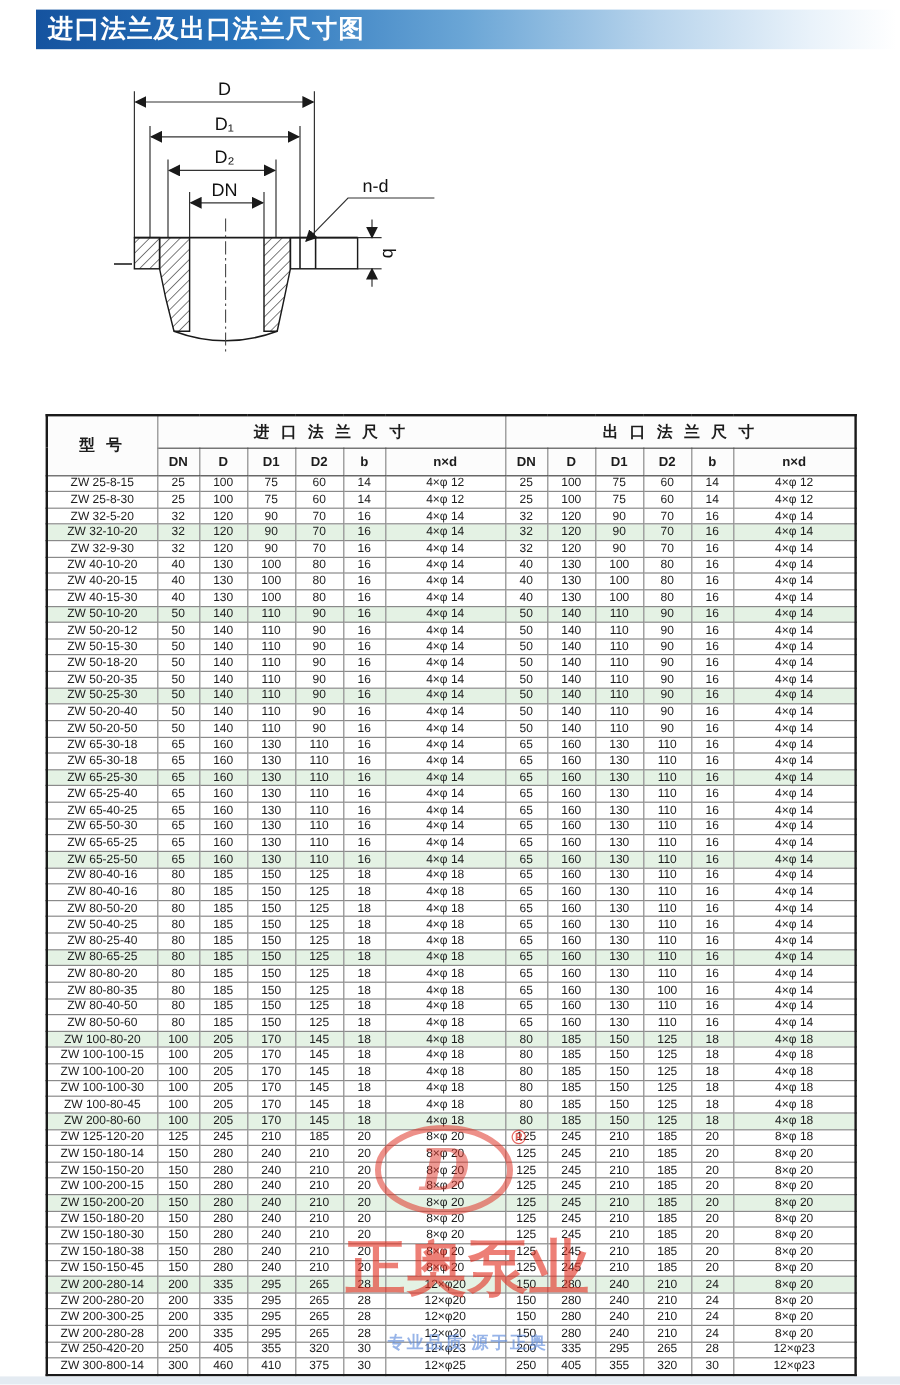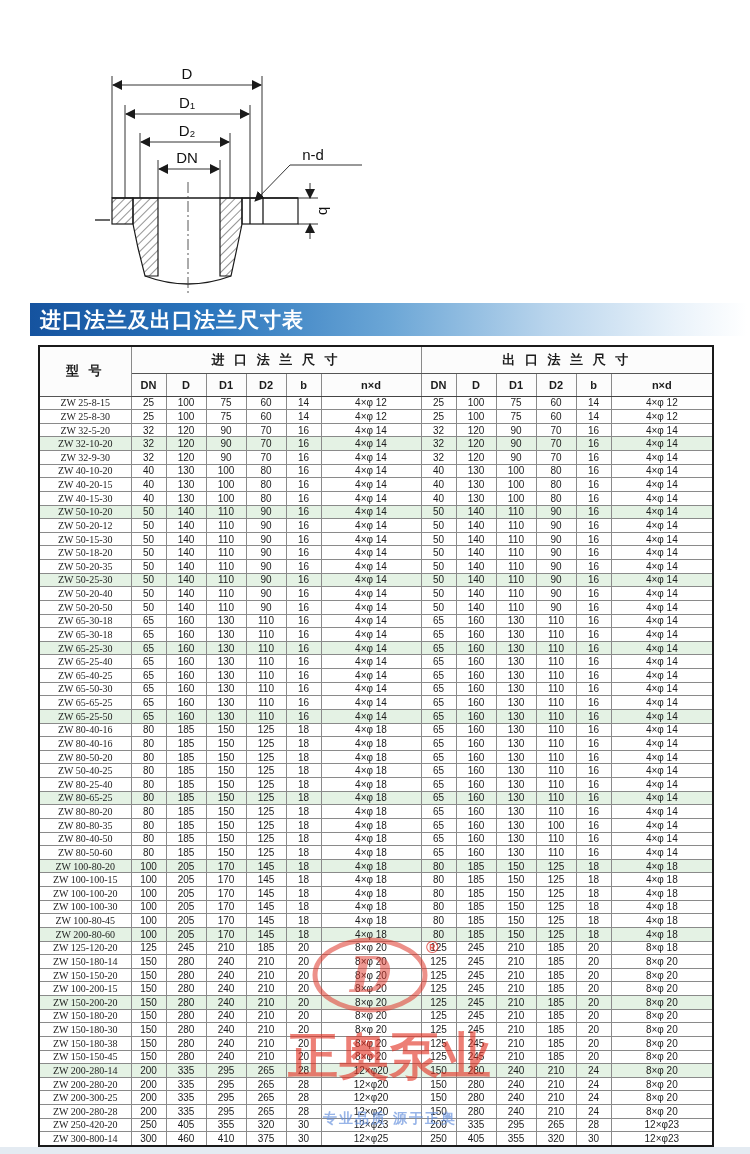--- a/index.html
+++ b/index.html
@@ -22,40 +22,43 @@
   table.flange{position:absolute;left:38px;top:345px;width:674px;height:802px;
     border-collapse:collapse;table-layout:fixed;border:2px solid #1a1a1a;}
   table.flange td{border:1px solid #8a8a8a;text-align:center;vertical-align:middle;
     padding:0;color:#1c1c1c;overflow:hidden;white-space:nowrap;}
   thead td{font-weight:bold;background:#fcfcfc;}
   tr.group-row td{font-size:13px;letter-spacing:3px;height:27px;border-bottom:1px solid #555;}
   tr.sub-row td{font-size:11px;height:23px;border-bottom:1px solid #444;}
   td.model-head{font-size:13px;letter-spacing:6px;margin-top:47px;}
   tbody td{font-size:10px;height:13px;}
   tbody tr.hl td{background:var(--hl,#e4f2e4);}
-  tbody td.model{letter-spacing:0;font-family:Liberation Serif, serif;}
+  tbody td.model{letter-spacing:0;}
 
   .watermark{position:absolute;left:268px;top:930px;width:244px;height:188px;z-index:6;
     pointer-events:none;text-align:center;}
   .wm-ellipse{position:absolute;left:40px;top:0;}
   .wm-reg{position:absolute;left:158px;top:8px;font-size:17px;color:rgba(220,50,40,0.75);font-weight:bold;}
   .wm-blue{position:absolute;left:0;top:56px;width:100%;font-size:46px;font-weight:bold;
     color:rgba(130,160,225,0.22);-webkit-text-stroke:1.5px rgba(80,115,205,0.5);letter-spacing:4px;}
   .wm-red{position:absolute;left:0;top:93px;width:100%;font-size:50px;font-weight:bold;
     color:rgba(226,48,34,0.62);letter-spacing:1px;}
   .wm-tag{position:absolute;left:0;top:180px;width:100%;font-size:14px;font-weight:bold;
     color:rgba(95,140,220,0.65);letter-spacing:2px;}
 
   .bottom-strip{position:absolute;left:0;top:1147px;width:750px;height:7px;background:#e4ebf2;}
 </style>
 </head>
 <body>
 
 <div class="page">
 
+  <div class="title-bar first">
+    <span>进口法兰及出口法兰尺寸图</span>
+  </div>
 
   <div class="diagram">
     <svg viewBox="0 0 340 248">
       <defs>
         <marker id="ar" viewBox="0 0 10 10" refX="9" refY="5" markerWidth="10" markerHeight="10" orient="auto-start-reverse">
           <path d="M0,0 L10,5 L0,10 z" fill="#1a1a1a"></path>
         </marker>
         <pattern id="hatch" width="6" height="6" patternUnits="userSpaceOnUse" patternTransform="rotate(45)">
           <line x1="0" y1="0" x2="0" y2="6" stroke="#3a3a3a" stroke-width="1.1"></line>
         </pattern>
@@ -105,23 +108,20 @@
       <g>
         <line class="thin" x1="248" y1="146" x2="268" y2="146"></line>
         <line class="thin" x1="248" y1="172" x2="268" y2="172"></line>
         <line class="thin" x1="260" y1="131" x2="260" y2="146" marker-end="url(#ar)"></line>
         <line class="thin" x1="260" y1="187" x2="260" y2="172" marker-end="url(#ar)"></line>
         <text class="dim-label" x="272" y="162" text-anchor="middle" transform="rotate(90 272 159)">b</text>
       </g>
     </svg>
   </div>
 
-  <div class="title-bar second">
-    <span>进口法兰及出口法兰尺寸表</span>
-  </div>
 
   <table class="flange">
     <colgroup>
       <col style="width:92px">
         <col style="width:35px">
         <col style="width:40px">
         <col style="width:40px">
       <col style="width:40px">
         <col style="width:35px">
         <col style="width:100px">

